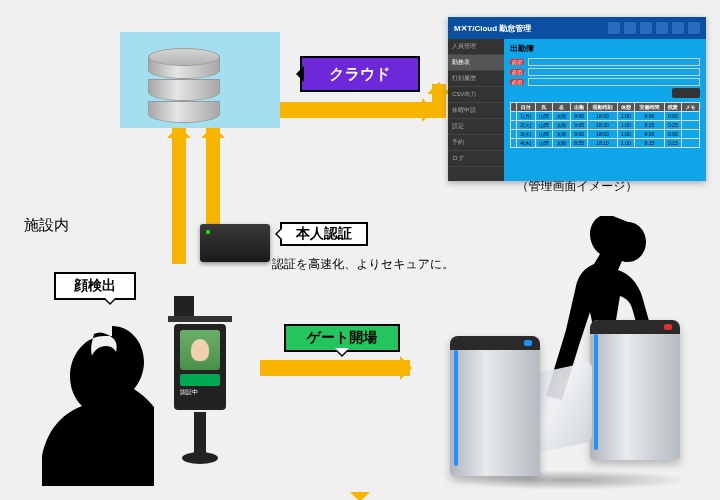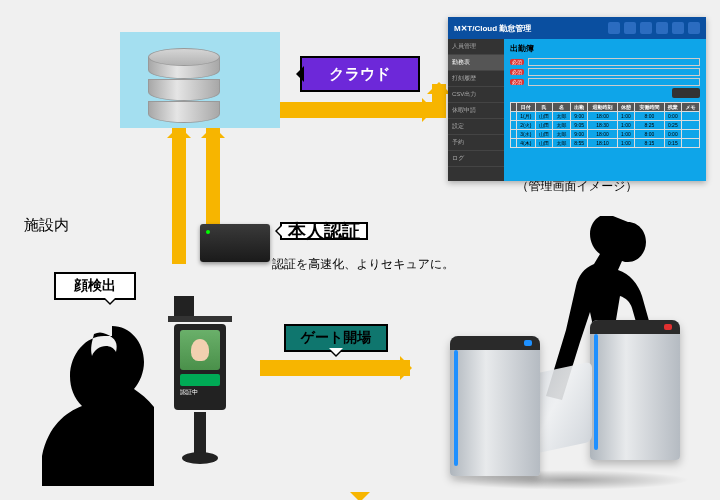--- a/index.html
+++ b/index.html
@@ -50,30 +50,30 @@
   .mgmt-table th, .mgmt-table td { border:1px solid #ddd; padding:1px 2px; font-size:5px; text-align:center; }
   .mgmt-table th { background:#555; color:#fff; }
   .mgmt-caption { position:absolute; left:448px; top:178px; width:258px; text-align:center; font-size:12px; }
 
   
   .facility { position: absolute; left: 24px; top: 216px; font-size: 15px; }
 
   
   .gw { position: absolute; left: 200px; top: 224px; width: 70px; height: 38px; background: linear-gradient(#3a3a3a,#1a1a1a); border-radius: 3px; z-index: 2; box-shadow: 0 2px 4px rgba(0,0,0,.4); }
   .gw::before{content:"";position:absolute;left:6px;top:6px;width:4px;height:4px;background:#0f0;border-radius:50%;}
-  .gw-label { position: absolute; left: 280px; top: 222px; width: 88px; height: 18px; background: #fff; border: 2px solid #000; font-size: 18px; font-weight: bold; display: flex; align-items: center; justify-content: center; z-index: 3; }
+  .gw-label { position: absolute; left: 280px; top: 222px; width: 88px; height: 24px; background: #fff; border: 2px solid #000; font-size: 14px; font-weight: bold; display: flex; align-items: center; justify-content: center; z-index: 3; }
   .gw-label::after { content: ""; position: absolute; left: -12px; top: 50%; transform: translateY(-50%); border: 7px solid transparent; border-right-color: #fff; filter: drop-shadow(-2px 0 0 #000);}
   .gw-note { position:absolute; left:260px; top:256px; font-size:12px; line-height:1.4; }
 
   
   .fd-label { position: absolute; left: 54px; top: 272px; width: 82px; height: 28px; background: #fff; border: 2px solid #000; font-size: 14px; font-weight: bold; display: flex; align-items: center; justify-content: center; z-index: 4; text-align: center; }
   .fd-label::after { content:""; position:absolute; bottom:-12px; left:60%; border:7px solid transparent; border-top-color:#fff; filter: drop-shadow(0 2px 0 #000);}
 
   
-  .go-label { position: absolute; left: 284px; top: 324px; width: 104px; height: 28px; background: #0f766e; border: 2px solid #000; font-size: 14px; font-weight: bold; display: flex; align-items: center; justify-content: center; z-index: 4; }
+  .go-label { position: absolute; left: 284px; top: 324px; width: 116px; height: 28px; background: #22c55e; border: 2px solid #000; font-size: 14px; font-weight: bold; display: flex; align-items: center; justify-content: center; z-index: 4; }
   .go-label::after { content:""; position:absolute; bottom:-12px; left:50%; transform:translateX(-50%); border:7px solid transparent; border-top-color:#fff; filter: drop-shadow(0 2px 0 #000);}
 
   
   .kiosk { position:absolute; left:160px; top:296px; width:88px; height:170px; z-index:3; }
   .kiosk-cam { position:absolute; left:14px; top:0; width:20px; height:20px; background:#222; }
   .kiosk-bar { position:absolute; left:8px; top:20px; width:64px; height:6px; background:#333; }
   .kiosk-scr { position:absolute; left:14px; top:28px; width:52px; height:86px; background:#222; border-radius:4px; padding:6px; }
   .kiosk-face { width:100%; height:40px; background:linear-gradient(#6ab06a,#4a904a); border-radius:3px; position:relative; }
   .kiosk-face::after{content:"";position:absolute;left:50%;top:50%;transform:translate(-50%,-50%);width:18px;height:22px;background:#f2d0b0;border-radius:50% 50% 40% 40%;}
   .kiosk-temp { margin-top:4px; height:12px; background:#0a5; border-radius:2px; }

